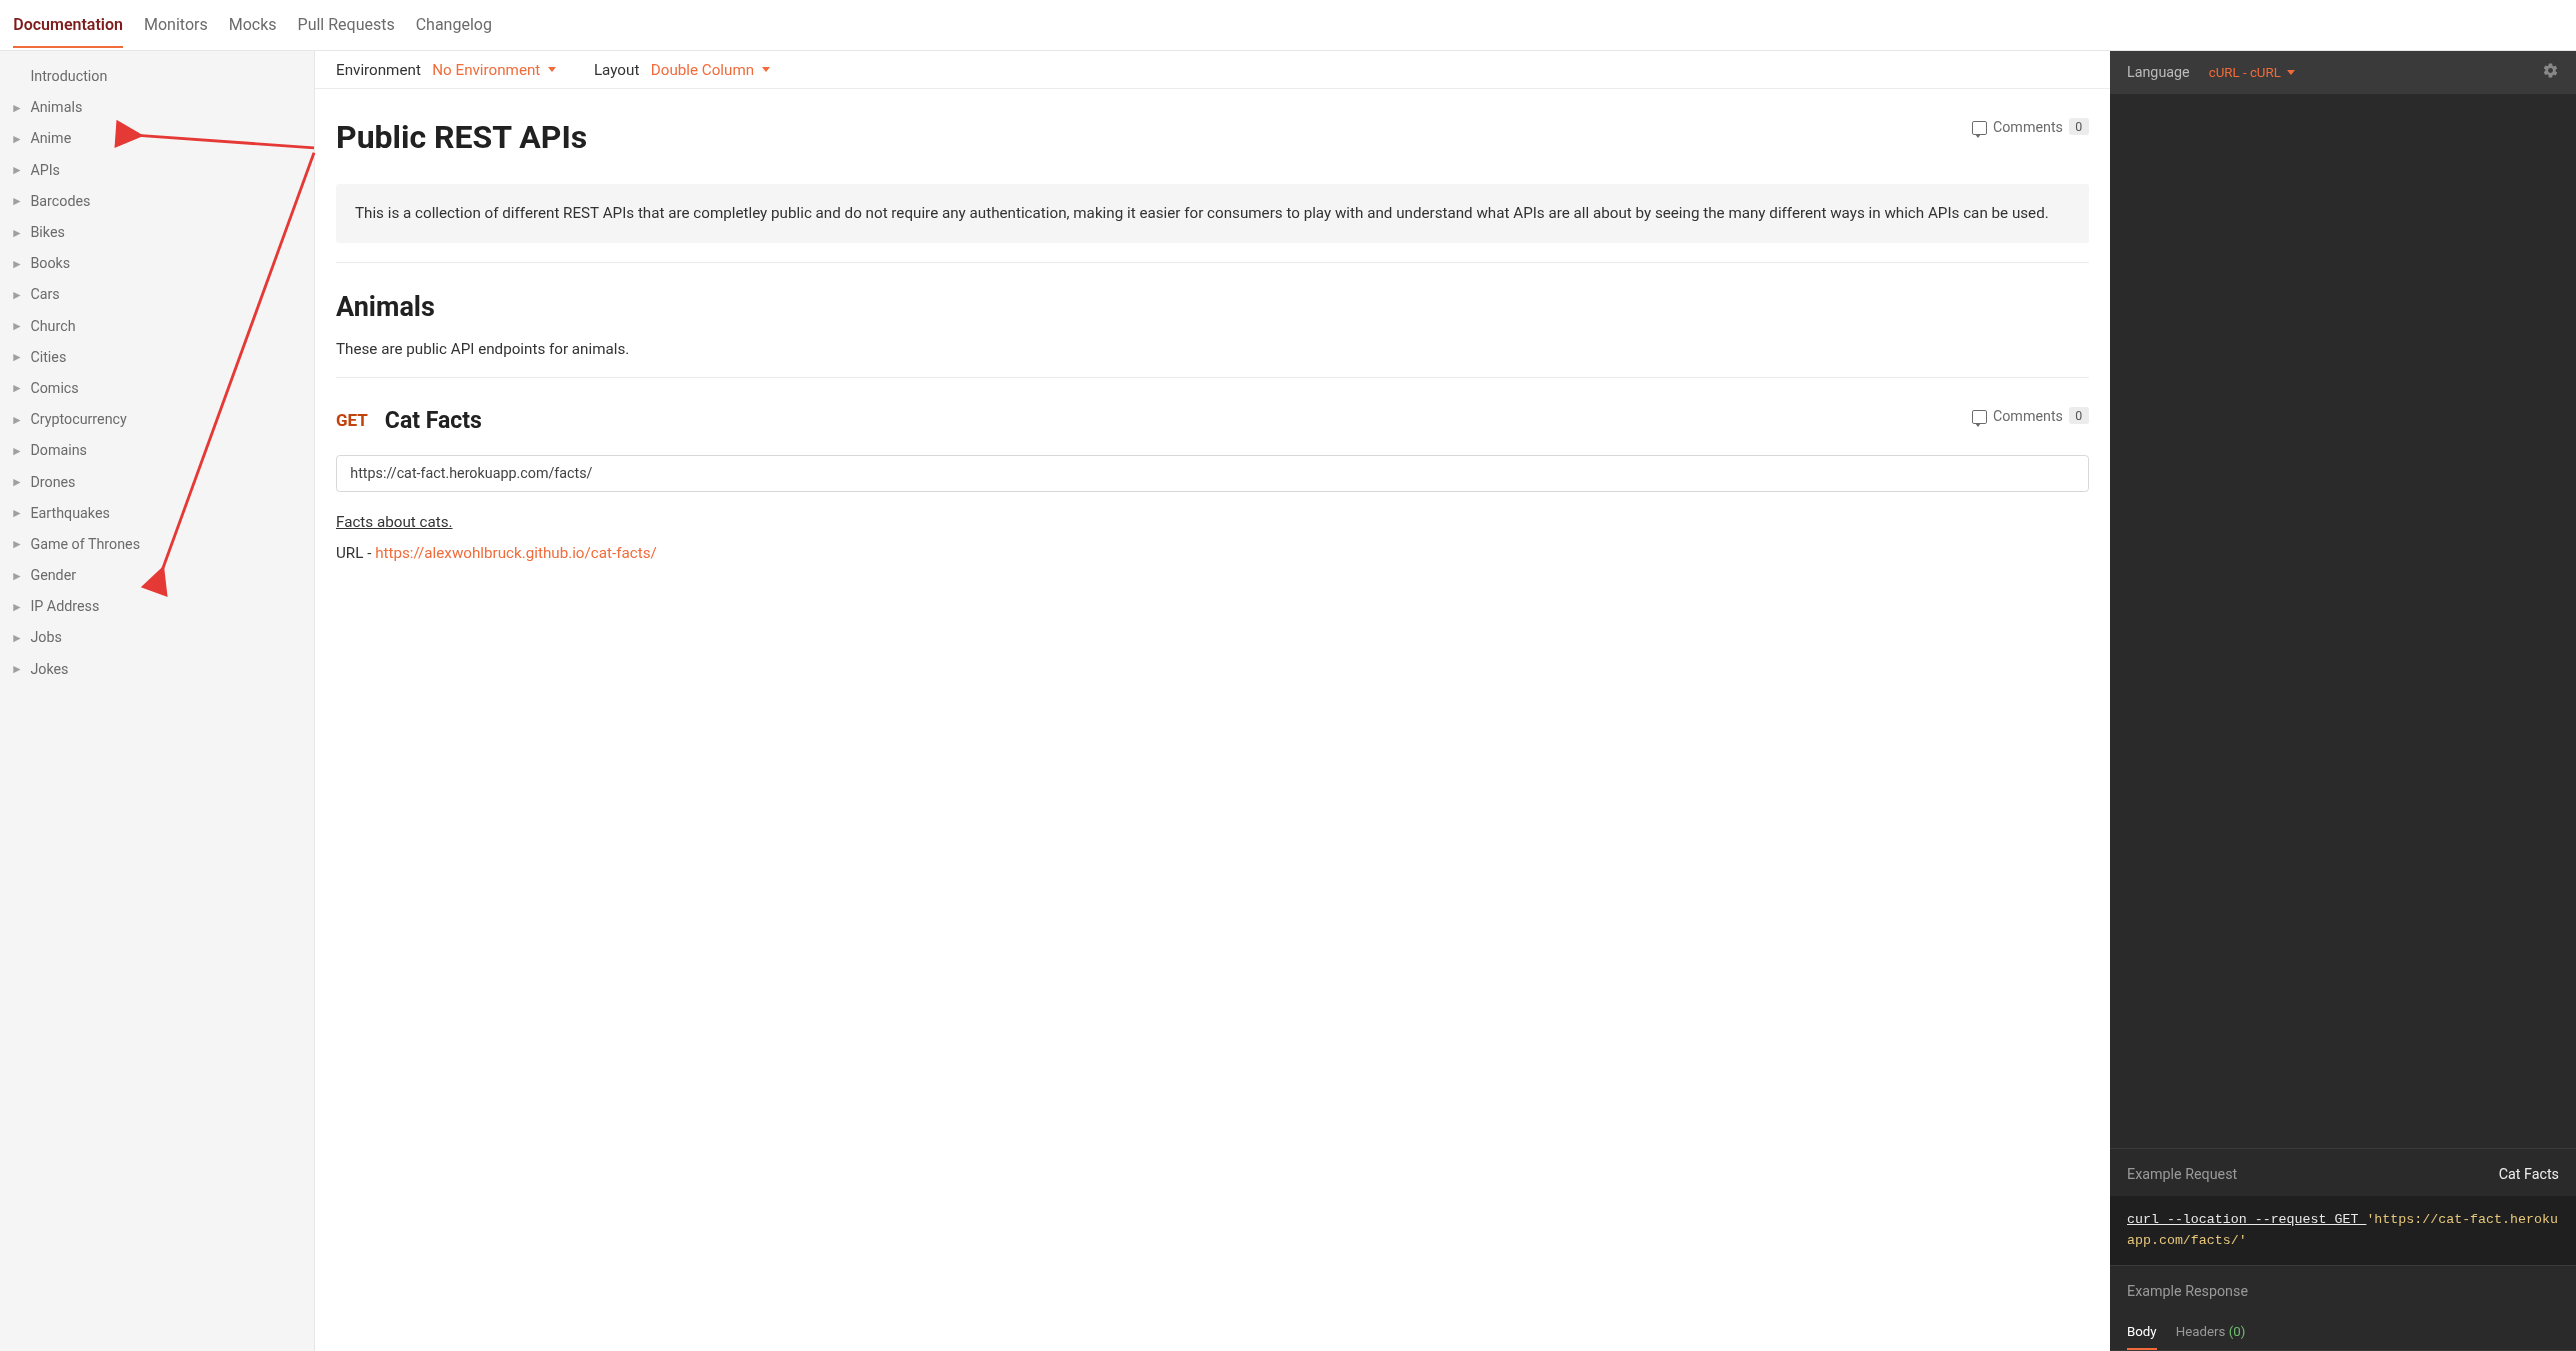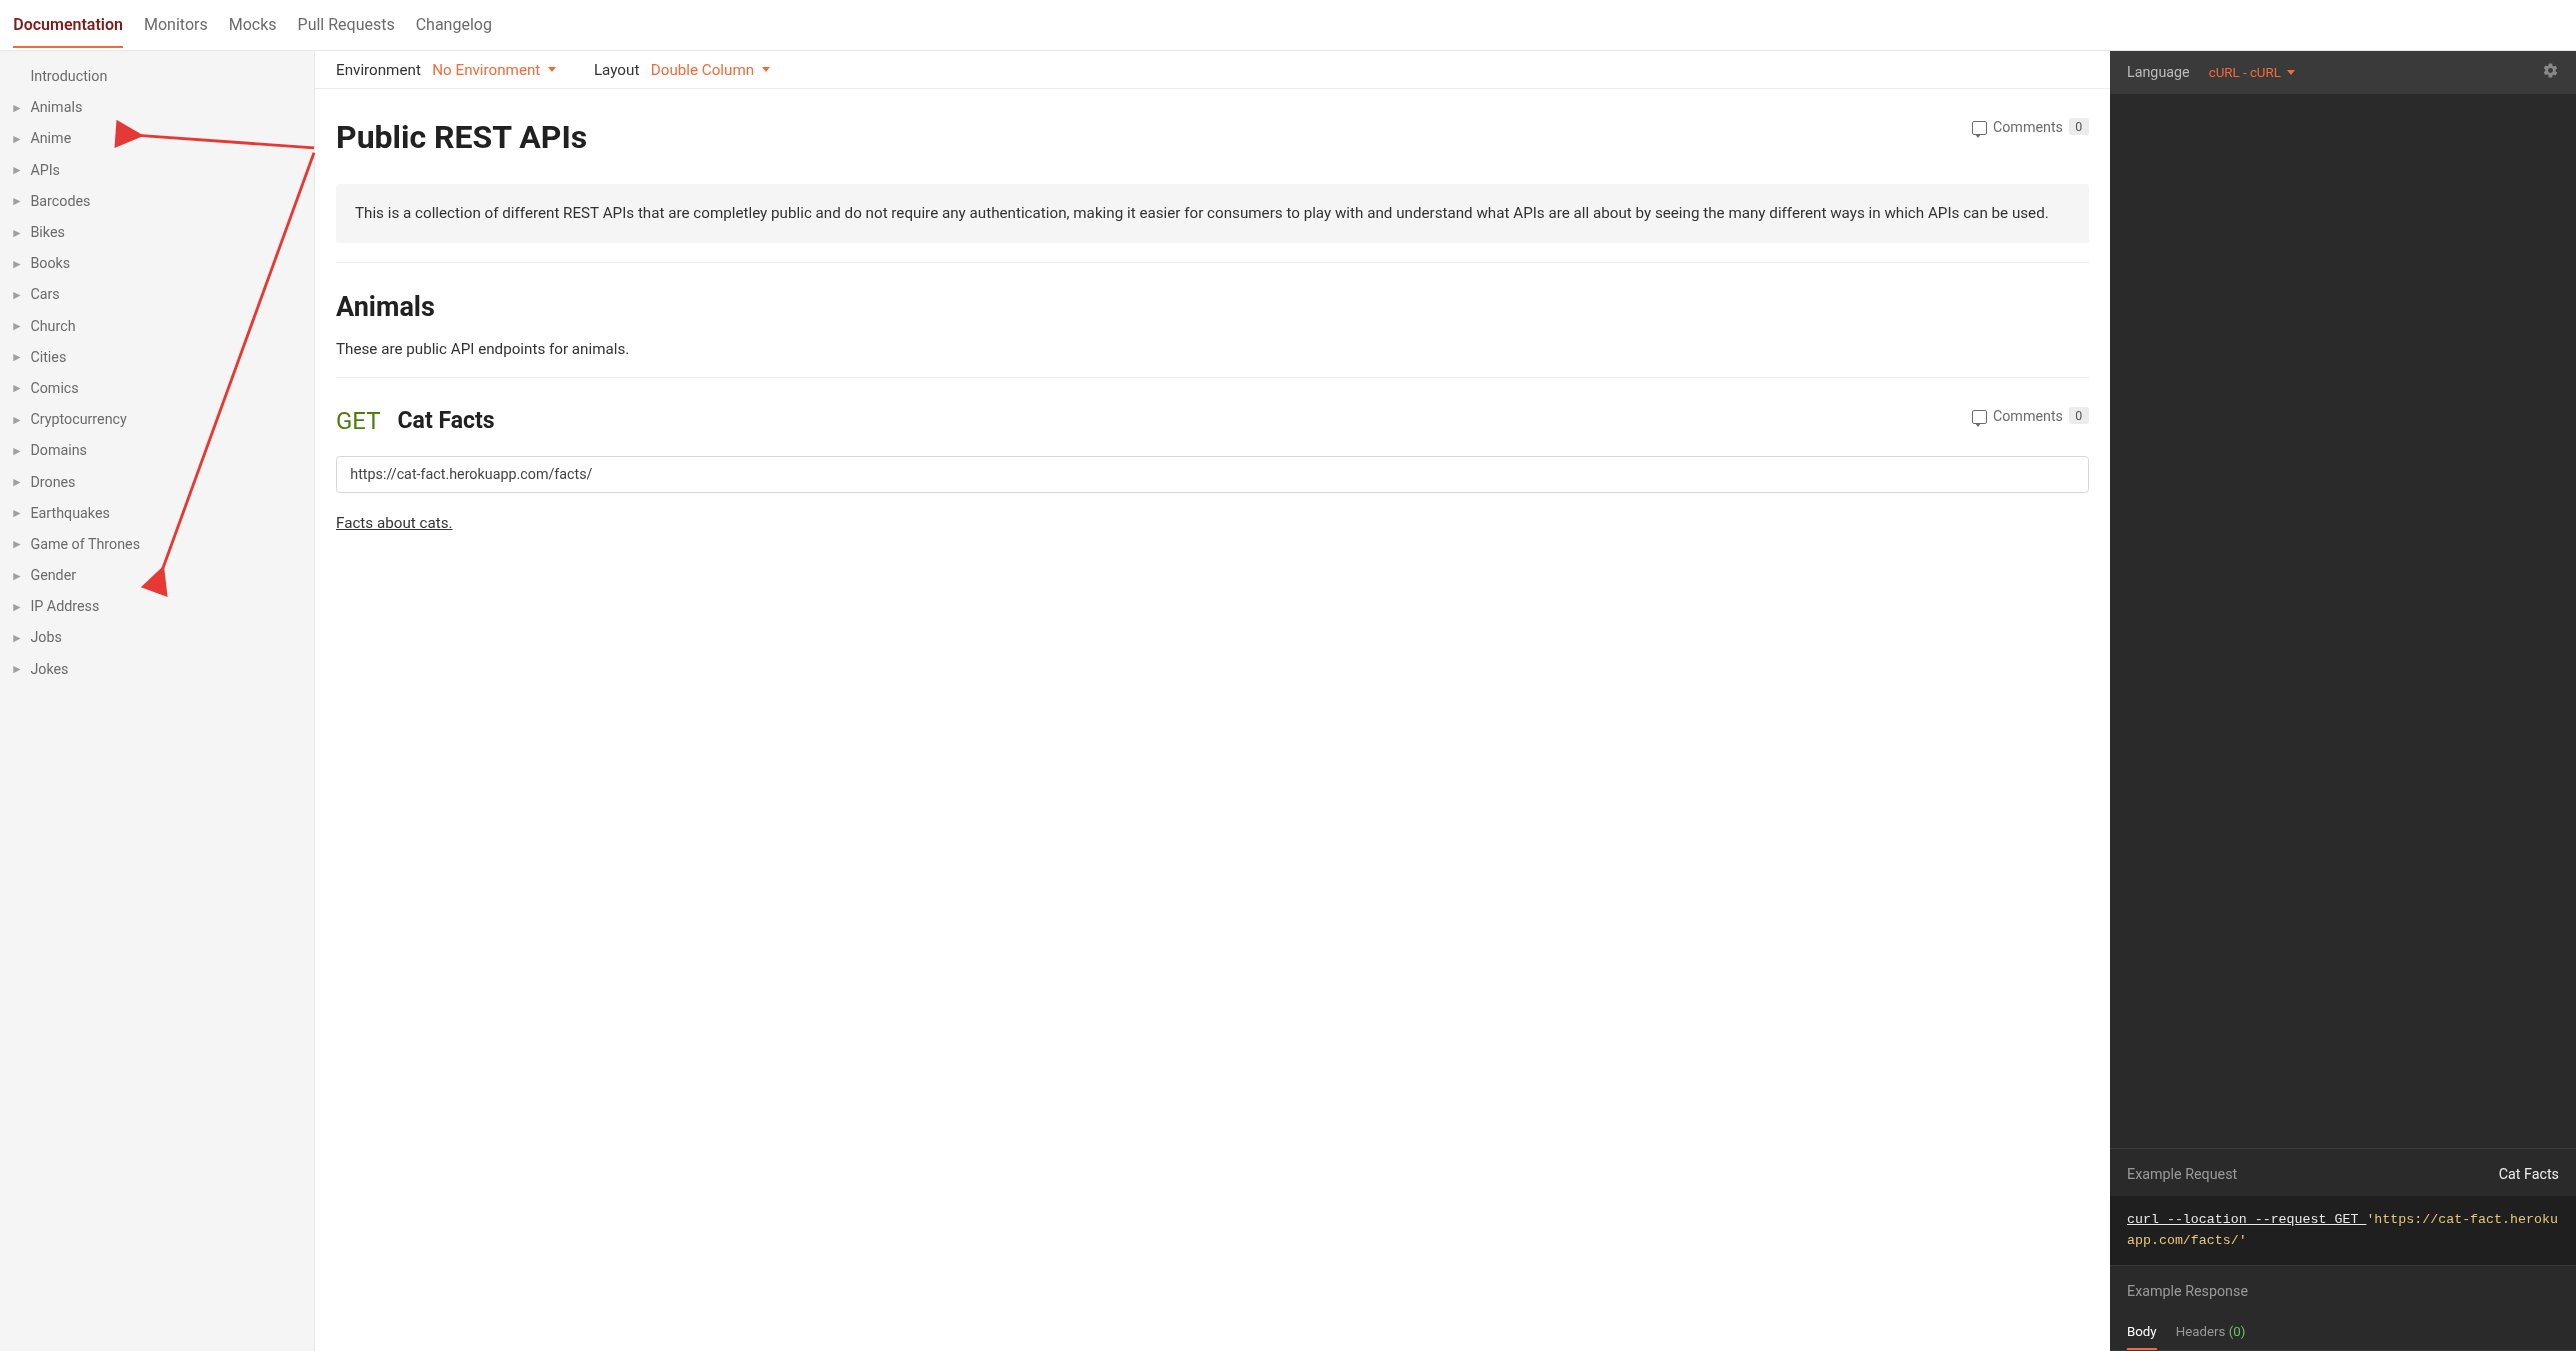--- a/index.html
+++ b/index.html
@@ -123,21 +123,21 @@
     font-size: 15.2px;
     color: #333;
     line-height: 1.6;
     margin-top: 28.6px;
   }
   .subdesc { font-size: 15.2px; color: #333; }
 
   .endpoint-header {
     display: flex; align-items: center; gap: 17px;
   }
-  .method-get { color: #4d7c0f; font-weight: 400; font-size: 24px; }
+  .method-get { color: #c2410c; font-weight: 700; font-size: 17px; }
   .endpoint-name { font-size: 23px; font-weight: 700; color: #212121; }
   .url-box {
     margin-top: 21px;
     border: 1px solid #d8d8d8;
     border-radius: 3.8px;
     padding: 9.5px 13.3px;
     font-size: 14.3px;
     color: #444;
   }
   .endpoint-desc { margin-top: 21px; font-size: 15.2px; color: #333; text-decoration: underline; }
@@ -351,20 +351,23 @@
               <span class="endpoint-name">Cat Facts</span>
             </div>
             <div class="comments">
               <span class="comment-icon"></span>
               <span>Comments</span>
               <span class="badge">0</span>
             </div>
           </div>
           <div class="url-box">https://cat-fact.herokuapp.com/facts/</div>
           <div class="endpoint-desc">Facts about cats.</div>
+          <div class="endpoint-url-line">
+            <span>URL - </span><a href="#">https://alexwohlbruck.github.io/cat-facts/</a>
+          </div>
         </div>
 
       </div>
     </div>
 
     <div class="right">
       <div class="right-top">
         <span class="right-label">Language</span>
         <span class="right-value">
           <span>cURL - cURL</span>

